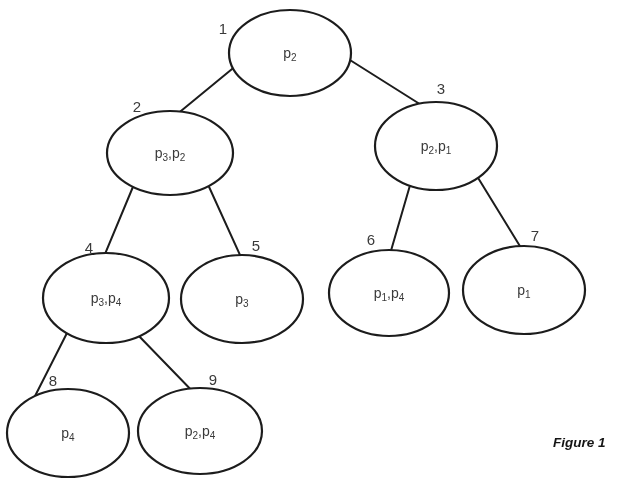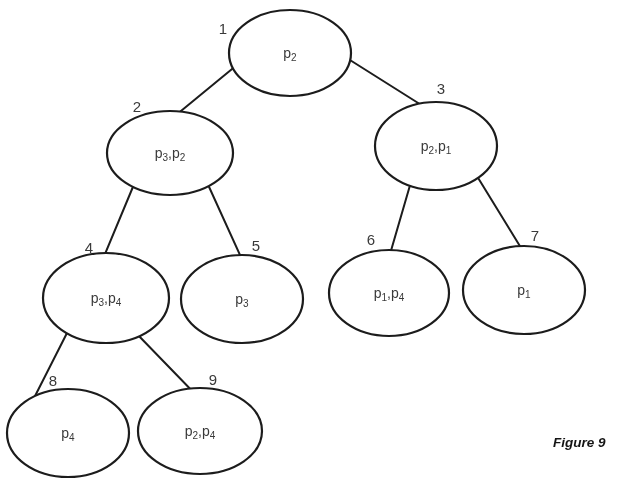--- a/index.html
+++ b/index.html
@@ -65,14 +65,14 @@
       <text x="223" y="34" text-anchor="middle" fill="#3a3a3a" font-size="15">1</text>
       <text x="137" y="112" text-anchor="middle" fill="#3a3a3a" font-size="15">2</text>
       <text x="441" y="94" text-anchor="middle" fill="#3a3a3a" font-size="15">3</text>
       <text x="89" y="253" text-anchor="middle" fill="#3a3a3a" font-size="15">4</text>
       <text x="256" y="251" text-anchor="middle" fill="#3a3a3a" font-size="15">5</text>
       <text x="371" y="245" text-anchor="middle" fill="#3a3a3a" font-size="15">6</text>
       <text x="535" y="241" text-anchor="middle" fill="#3a3a3a" font-size="15">7</text>
       <text x="53" y="386" text-anchor="middle" fill="#3a3a3a" font-size="15">8</text>
       <text x="213" y="385" text-anchor="middle" fill="#3a3a3a" font-size="15">9</text>
     </svg>
-  <div class="figure-label">Figure 9</div>
+  <div class="figure-label">Figure 1</div>
 </div>
 
 </body></html>

